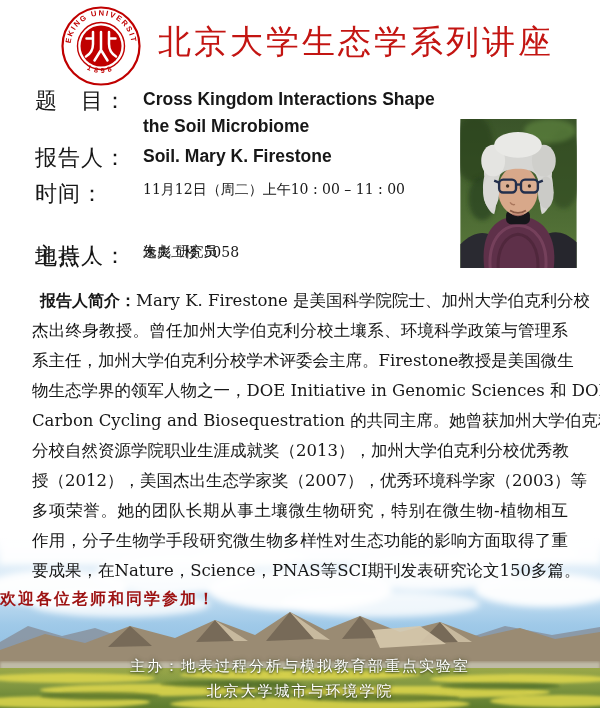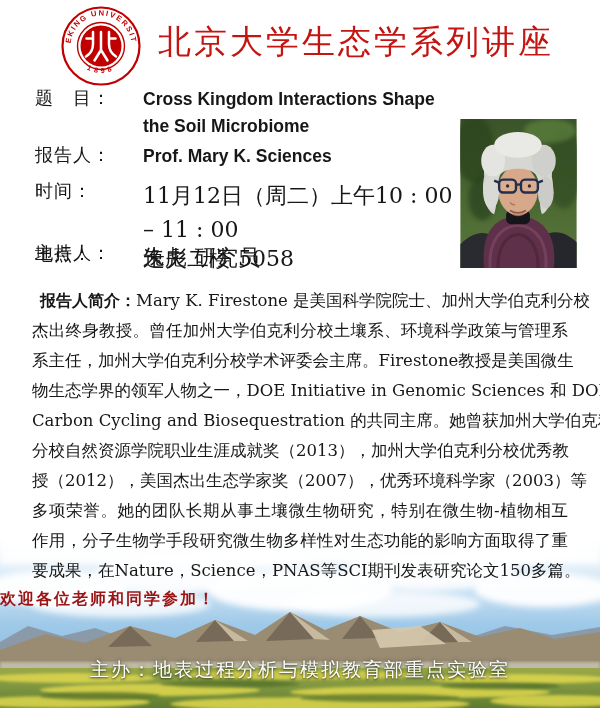--- a/index.html
+++ b/index.html
@@ -18,26 +18,26 @@
   .series-title{
     position:absolute;left:158px;top:20px;width:420px;
     font-family:"DejaVu Serif","Liberation Serif",serif;
     font-weight:normal;font-size:33px;letter-spacing:3px;
     color:var(--title-red);white-space:nowrap;
   }
 
   
   .info-row{position:absolute;left:35px;display:flex;align-items:flex-start;}
   .info-label{
-    width:108px;flex:0 0 108px;font-size:18px;letter-spacing:1px;
+    width:108px;flex:0 0 108px;font-size:22px;letter-spacing:1px;
     font-family:"DejaVu Serif","Liberation Serif",serif;
   }
   .info-value{width:318px;font-size:17.5px;line-height:1.55;}
   .val-sans{font-family:"Liberation Sans","DejaVu Sans",sans-serif;font-weight:bold;font-size:17.5px;}
-  .val-serif{font-family:"DejaVu Serif","Liberation Serif",serif;font-size:22px;}
+  .val-serif{font-family:"DejaVu Serif","Liberation Serif",serif;font-size:14px;}
   .row-title{top:86px;}
   .row-speaker{top:143px;}
   .row-time{top:179px;}
   .row-place{top:210px;margin-top:32px;}
   .row-host{top:241px;}
 
   
   .portrait{position:absolute;left:460px;top:119px;width:117px;height:149px;overflow:hidden;}
 
   
@@ -54,21 +54,21 @@
     position:absolute;left:0;top:589px;width:504px;text-align:left;z-index:3;
     font-family:"Liberation Sans","DejaVu Sans",sans-serif;
     font-weight:bold;font-size:16px;letter-spacing:2px;color:var(--welcome-red);
   }
 
   
   .landscape{position:absolute;left:0;bottom:0;width:600px;height:170px;z-index:1;}
   .organizer{
     position:absolute;left:0;width:600px;text-align:center;z-index:3;
     font-family:"DejaVu Serif","Liberation Serif",serif;
-    color:#ffffff;font-size:19px;letter-spacing:2px;
+    color:#ffffff;font-size:15px;letter-spacing:2px;
     text-shadow:0 1px 2px rgba(50,60,25,.9),0 0 4px rgba(50,60,25,.7);
   }
   .organizer.line1{top:657px;}
   .organizer.line2{top:682px;}
 </style>
 </head>
 <body>
 
 <div class="poster">
 
@@ -94,21 +94,21 @@
   </svg>
 
   <div class="series-title">北京大学生态学系列讲座</div>
 
   <div class="info-row row-title">
     <span class="info-label">题　目：</span>
     <span class="info-value val-sans">Cross Kingdom Interactions Shape the Soil Microbiome</span>
   </div>
   <div class="info-row row-speaker">
     <span class="info-label">报告人：</span>
-    <span class="info-value val-sans">Prof. Mary K. Sciences</span>
+    <span class="info-value val-sans">Soil. Mary K. Firestone</span>
   </div>
   <div class="info-row row-time">
     <span class="info-label">时间：</span>
     <span class="info-value val-serif">11月12日（周二）上午10 : 00 – 11 : 00</span>
   </div>
   <div class="info-row row-place">
     <span class="info-label">地点：</span>
     <span class="info-value val-serif">逸夫二楼 5058</span>
   </div>
   <div class="info-row row-host">
@@ -246,14 +246,15 @@
         <ellipse cx="500" cy="148" rx="60" ry="3.5"></ellipse>
         <ellipse cx="100" cy="158" rx="60" ry="4"></ellipse>
         <ellipse cx="380" cy="160" rx="80" ry="4"></ellipse>
       </g>
     </g>
   </svg>
 
   <div class="welcome">欢迎各位老师和同学参加！</div>
 
   <div class="organizer line1">主办：地表过程分析与模拟教育部重点实验室</div>
+  <div class="organizer line2">北京大学城市与环境学院</div>
 
 </div>
 
 </body></html>

